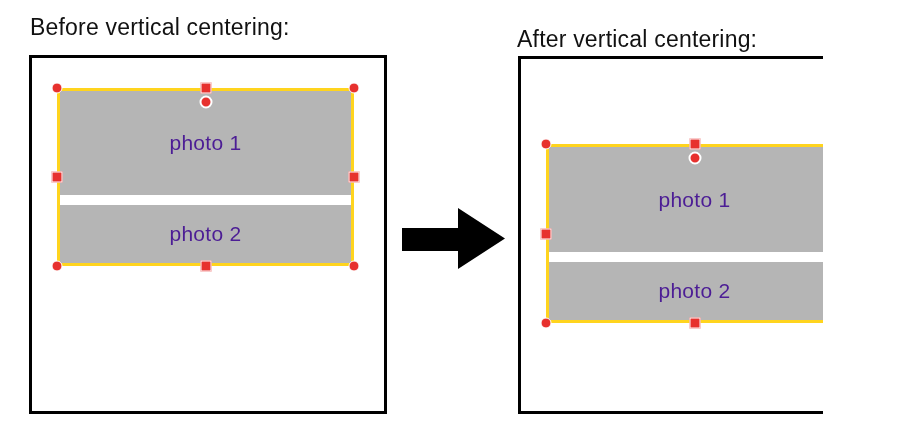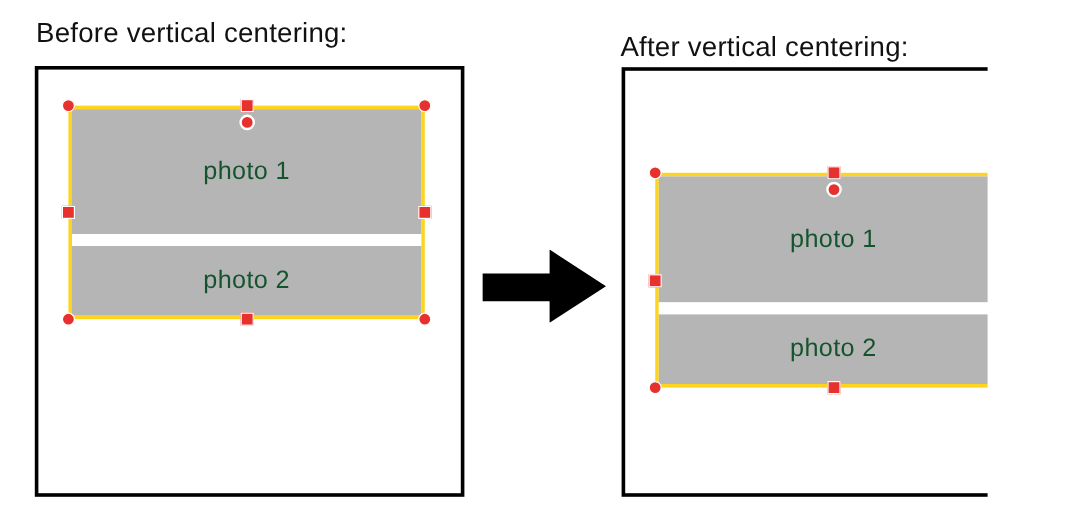--- a/index.html
+++ b/index.html
@@ -24,21 +24,21 @@
   .selection{position:absolute;border:3px solid var(--selection-yellow);box-sizing:border-box;background:#ffffff;}
   .selection.before{left:25px;top:30px;width:297px;height:178px;}
   .selection.after{left:25px;top:85px;width:297px;height:179px;}
 
   .photo{background:var(--photo-gray);display:flex;align-items:center;justify-content:center;overflow:hidden;}
   .selection.before .photo1{height:104px;}
   .selection.before .photo2{height:58px;}
   .selection.after .photo1{height:105px;}
   .selection.after .photo2{height:58px;}
   .gap{height:10px;background:#ffffff;}
-  .photo-label{font-size:21px;color:#14532d;letter-spacing:0.3px;}
+  .photo-label{font-size:21px;color:#4c1d95;letter-spacing:0.3px;}
 
   .handles{position:absolute;inset:-3px;pointer-events:none;}
   .h{position:absolute;transform:translate(-50%,-50%);box-sizing:border-box;background:var(--handle-red);}
   .h.circle{width:11px;height:11px;border-radius:50%;border:1px solid #ffffff;}
   .h.square{width:11px;height:11px;border:1.5px solid #ffffff;}
   .h.rotate{width:13px;height:13px;border-radius:50%;border:2px solid #ffffff;}
   .pos-tl{left:0;top:0;}
   .pos-tr{left:100%;top:0;}
   .pos-bl{left:0;top:100%;}
   .pos-br{left:100%;top:100%;}

